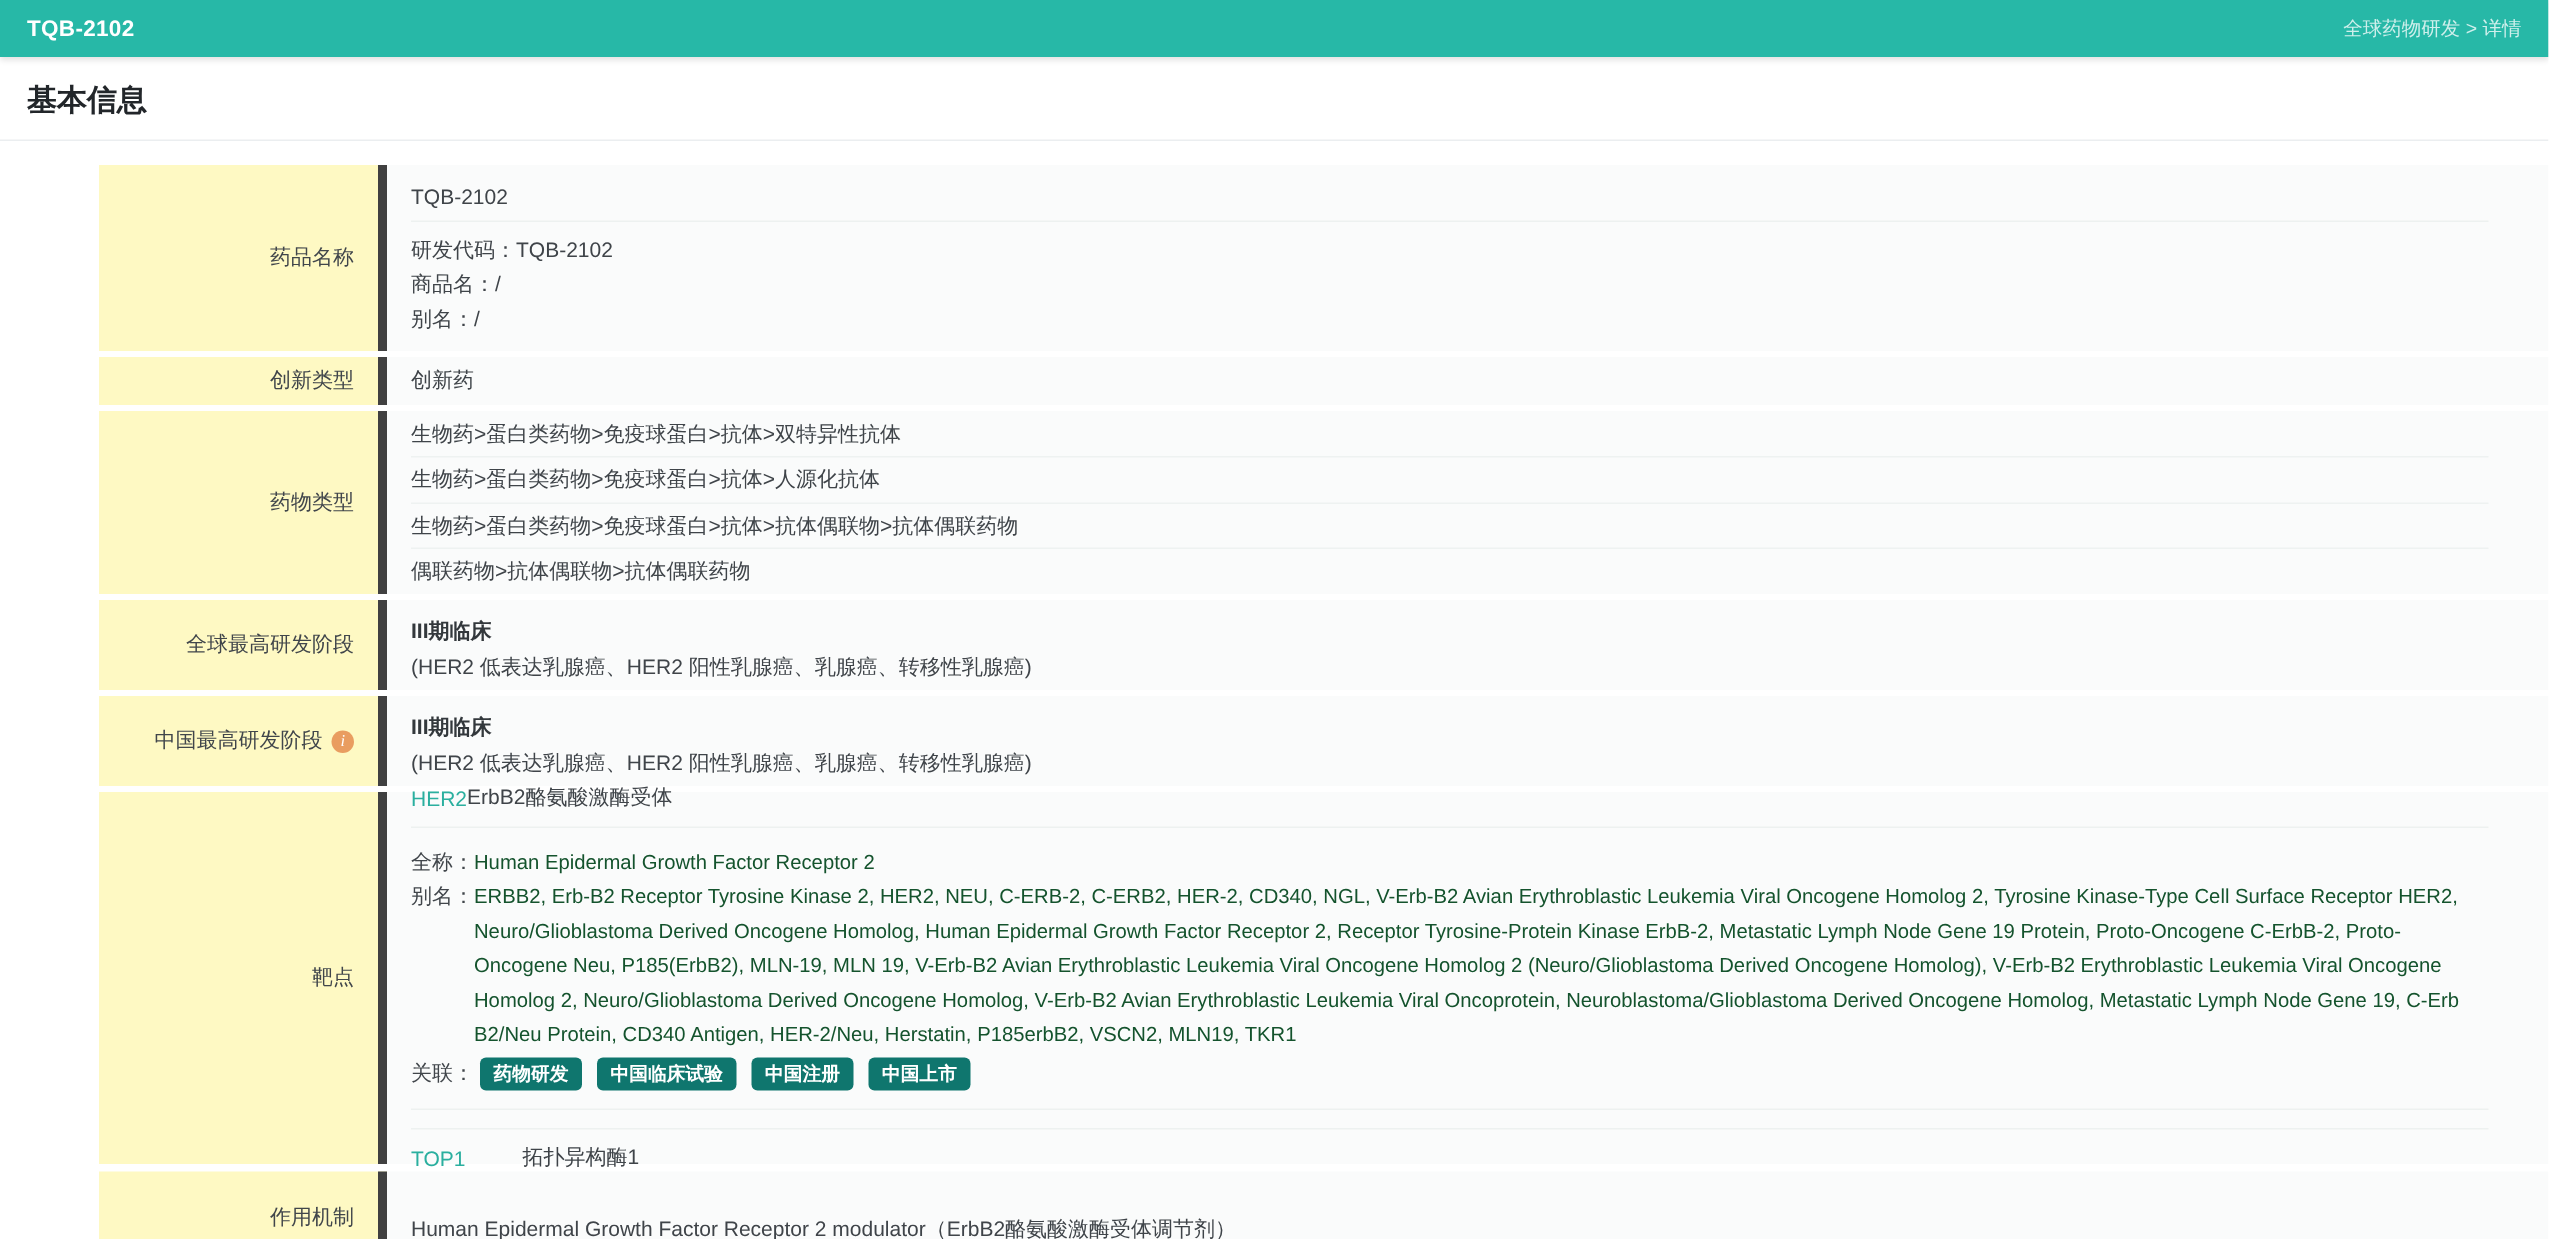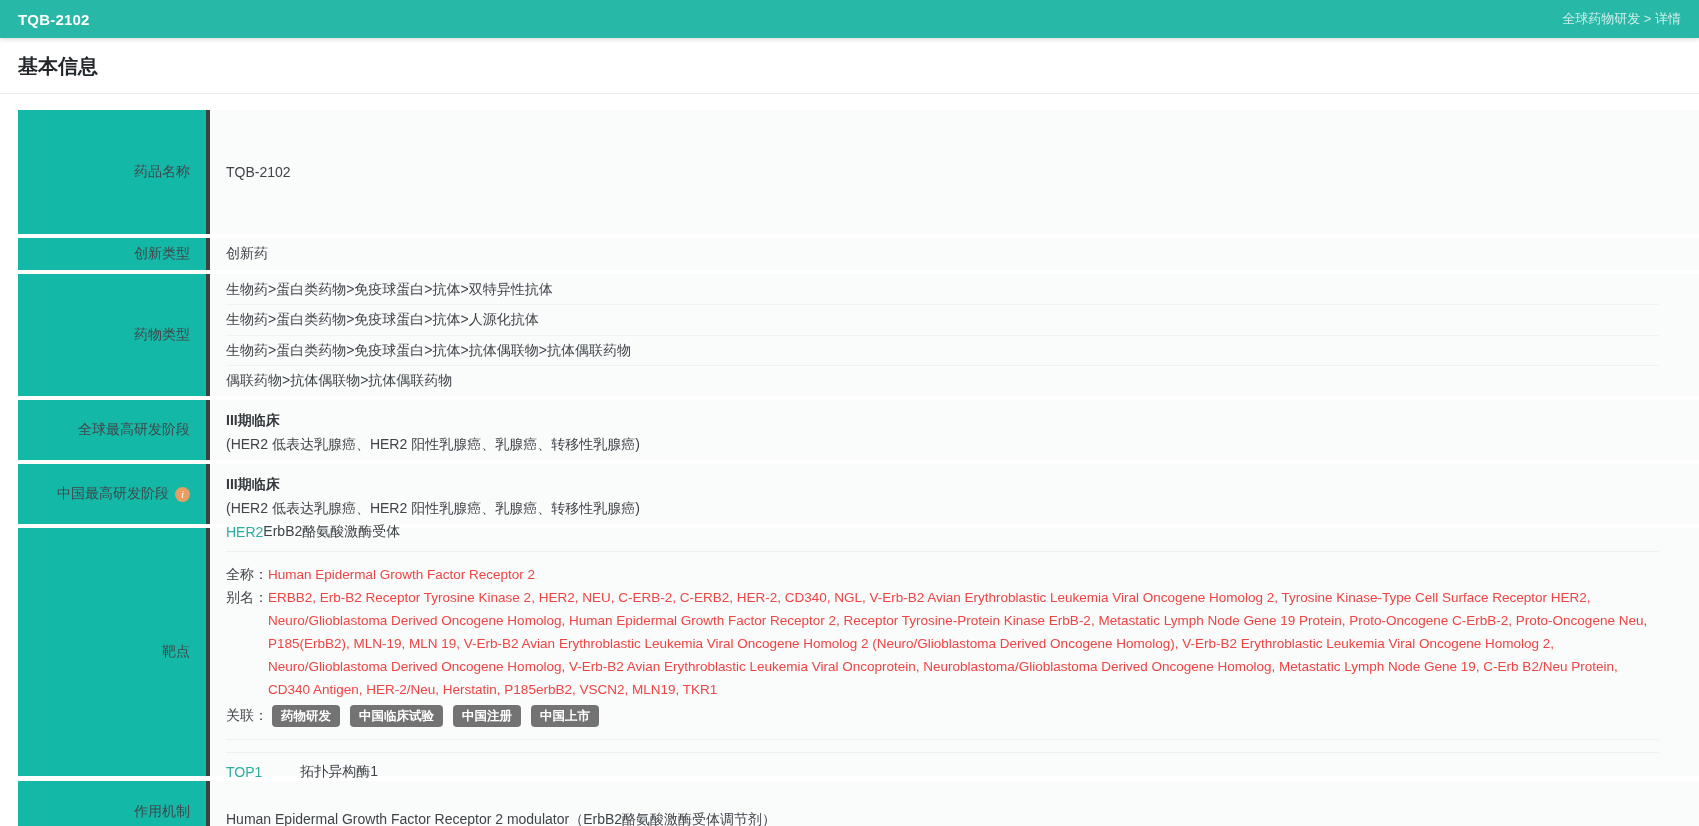--- a/index.html
+++ b/index.html
@@ -9,23 +9,23 @@
   .app-header { height:38px; background:#27b8a7; display:flex; align-items:center;
     justify-content:space-between; padding:0 0 0 18px; box-shadow:0 2px 4px rgba(0,0,0,.12); }
   .app-header .title { color:#ffffff; font-size:15px; font-weight:bold; letter-spacing:.2px; }
   .app-header .crumb { color:rgba(255,255,255,.78); font-size:13px; white-space:nowrap; padding-right:18px; cursor:pointer; }
   
   .section-bar { padding:15px 18px 13px 18px; border-bottom:1px solid #ebeef0; }
   .section-bar span { font-size:20px; font-weight:bold; color:#22262a; }
   
   .info-table { padding:16px 0 0 18px; }
   .row { display:flex; margin-bottom:4px; }
-  .cell-label { width:192px; flex:0 0 192px; background:#14b8a6; border-right:4px solid #404040;
+  .cell-label { width:192px; flex:0 0 192px; background:#fef9c3; border-right:6px solid #404040;
     display:flex; align-items:center; justify-content:flex-end; padding-right:16px;
-    font-size:14px; color:#41464b; gap:6px; }
+    font-size:14px; color:#41464b; gap:6px;margin-left:48px; }
   .cell-value { flex:1; background:#fafbfb; padding-left:16px; padding-right:40px;
     font-size:14px; color:#3f4449; display:flex; flex-direction:column; justify-content:center; }
   .sub { border-bottom:1px solid #edf1f0; }
   .sub:last-child { border-bottom:none; }
   .line-center { display:flex; align-items:center; }
   
   .r-name { height:124px; }
   .r-name .primary { height:33px; }
   .r-name .details { padding:7px 0 6px 0; line-height:23px; }
   
@@ -41,24 +41,24 @@
   .info-icon { width:15px; height:15px; border-radius:50%; background:#e99d60; color:#fff;
     font-size:11px; font-style:italic; font-family:"Liberation Serif","DejaVu Serif",serif;
     display:inline-flex; align-items:center; justify-content:center; cursor:pointer; flex:0 0 15px; }
   
   .r-target { height:248px; justify-content:flex-start; }
   .t-head { height:39px; flex:0 0 39px; }
   .t-code { color:#2aaf9f; cursor:pointer; }
   .t-details { padding:11px 0 12px 0; }
   .kv { display:flex; line-height:23px; }
   .kv .k { flex:0 0 auto; white-space:nowrap; color:#41464b; }
-  .kv .v { flex:1; color:#ef4444; font-size:13.5px; }
+  .kv .v { flex:1; color:#14532d; font-size:13.5px; }
   .kv-rel { margin-top:3px; align-items:center; }
   .badges { display:flex; gap:10px; margin-left:4px; }
-  .badge { background:#737373; color:#fff; font-size:12.5px; font-weight:bold;
+  .badge { background:#0f766e; color:#fff; font-size:12.5px; font-weight:bold;
     padding:3px 9px; border-radius:4px; line-height:16px; cursor:pointer; white-space:nowrap; }
   .t-foot { height:39px; flex:0 0 39px; margin-top:12px;gap:38px; }
   
   .r-mech { height:62px; justify-content:flex-start; padding-top:1px; }
   .r-mech .item { line-height:30px; border-bottom:1px solid #eef2f1;margin-top:23px; }
   .r-mech .item:last-child { border-bottom:none; }
 </style>
 </head>
 <body>
 
@@ -70,20 +70,25 @@
 <div class="section-bar">
   <span>基本信息</span>
 </div>
 
 <div class="info-table">
 
   <div class="row r-name">
     <div class="cell-label">药品名称</div>
     <div class="cell-value">
       <div class="sub primary line-center">TQB-2102</div>
+      <div class="sub details">
+        <div>研发代码：TQB-2102</div>
+        <div>商品名：/</div>
+        <div>别名：/</div>
+      </div>
     </div>
   </div>
 
   <div class="row r-innov">
     <div class="cell-label">创新类型</div>
     <div class="cell-value">
       <div>创新药</div>
     </div>
   </div>
 

